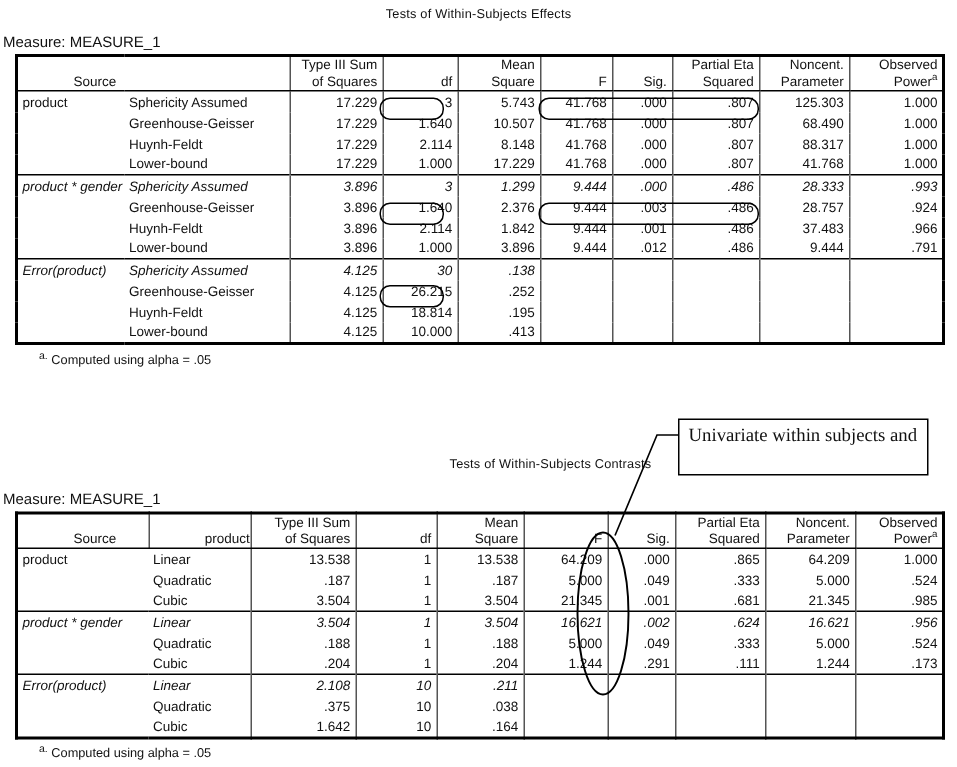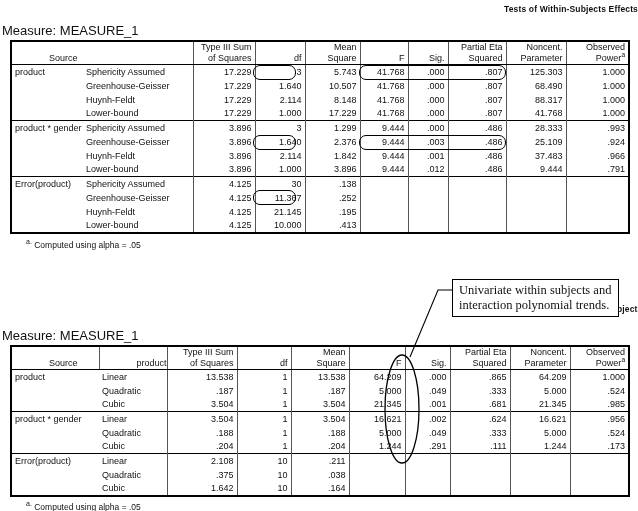--- a/index.html
+++ b/index.html
@@ -14,27 +14,27 @@
     position: relative;
     font-family: "Liberation Sans", sans-serif;
     color: #111111;
     overflow: hidden;
   }
 
   .panel { position: absolute; }
 
   .tbl-title {
     font-size: 8.5px;
-    font-weight: bold;
-    text-align: right;
+    font-weight: normal;
+    text-align: center;
     letter-spacing: 0.15px;
   }
 
   .measure-line {
-    font-size: 13px;
+    font-size: 10px;
     padding-left: 2px;
   }
 
   table.spss {
     border-collapse: collapse;
     table-layout: fixed;
     font-size: 9px;
     background: #fff;
   }
   table.spss td, table.spss th {
@@ -63,21 +63,21 @@
     border-right: 1px solid #555;
     line-height: 11px;
     padding-bottom: 0px;
   }
   tr.hdr th.last { border-right: none; }
   tr.hdr th.srcl { text-align: left; vertical-align: bottom; padding-left: 37px; }
 
   td.v { text-align: right; }
   td.lbl { text-align: left; }
   td.sep { border-right: 1px solid #555; }
-  td.grp-top { border-top: 1.6px solid #000; }
+  td.grp-top { border-top: 1.6px solid #000; font-style: italic; }
 
   sup.fn {
     font-size: 6.5px;
     vertical-align: super;
     line-height: 0;
   }
 
   .footnote {
     font-size: 8.5px;
     padding-left: 26px;
@@ -215,21 +215,21 @@
       </tr>
       <tr>
         <td class="lbl"></td>
         <td class="lbl sep">Greenhouse-Geisser</td>
         <td class="v sep">3.896</td>
         <td class="v sep">1.640</td>
         <td class="v sep">2.376</td>
         <td class="v sep">9.444</td>
         <td class="v sep">.003</td>
         <td class="v sep">.486</td>
-        <td class="v sep">25.109</td>
+        <td class="v sep">28.757</td>
         <td class="v">.924</td>
       </tr>
       <tr>
         <td class="lbl"></td>
         <td class="lbl sep">Huynh-Feldt</td>
         <td class="v sep">3.896</td>
         <td class="v sep">2.114</td>
         <td class="v sep">1.842</td>
         <td class="v sep">9.444</td>
         <td class="v sep">.001</td>
@@ -259,33 +259,33 @@
         <td class="v sep grp-top"></td>
         <td class="v sep grp-top"></td>
         <td class="v sep grp-top"></td>
         <td class="v sep grp-top"></td>
         <td class="v grp-top"></td>
       </tr>
       <tr>
         <td class="lbl"></td>
         <td class="lbl sep">Greenhouse-Geisser</td>
         <td class="v sep">4.125</td>
-        <td class="v sep">11.367</td>
+        <td class="v sep">26.215</td>
         <td class="v sep">.252</td>
         <td class="v sep"></td>
         <td class="v sep"></td>
         <td class="v sep"></td>
         <td class="v sep"></td>
         <td class="v"></td>
       </tr>
       <tr>
         <td class="lbl"></td>
         <td class="lbl sep">Huynh-Feldt</td>
         <td class="v sep">4.125</td>
-        <td class="v sep">21.145</td>
+        <td class="v sep">18.814</td>
         <td class="v sep">.195</td>
         <td class="v sep"></td>
         <td class="v sep"></td>
         <td class="v sep"></td>
         <td class="v sep"></td>
         <td class="v"></td>
       </tr>
       <tr>
         <td class="lbl"></td>
         <td class="lbl sep">Lower-bound</td>
@@ -462,21 +462,20 @@
   </table>
 
   <div class="footnote" style="margin-top:3px;">
     <span class="mk">a.</span>
     <span>Computed using alpha = .05</span>
   </div>
 </div>
 
 <div class="callout" style="left:452px; top:279px; width:167px; height:38px;font-family:Liberation Serif, serif;">
   <div>Univariate within subjects and</div>
-  <div>interaction polynomial trends.</div>
 </div>
 
 <svg class="overlay" width="638" height="511">
 
   <path d="M 452 290 L 438 290 L 410 357" stroke="#000" stroke-width="1.1" fill="none"></path>
 
   <ellipse cx="402" cy="409" rx="17" ry="54" stroke="#000" stroke-width="1.3" fill="none"></ellipse>
 </svg>
 
 </body></html>

